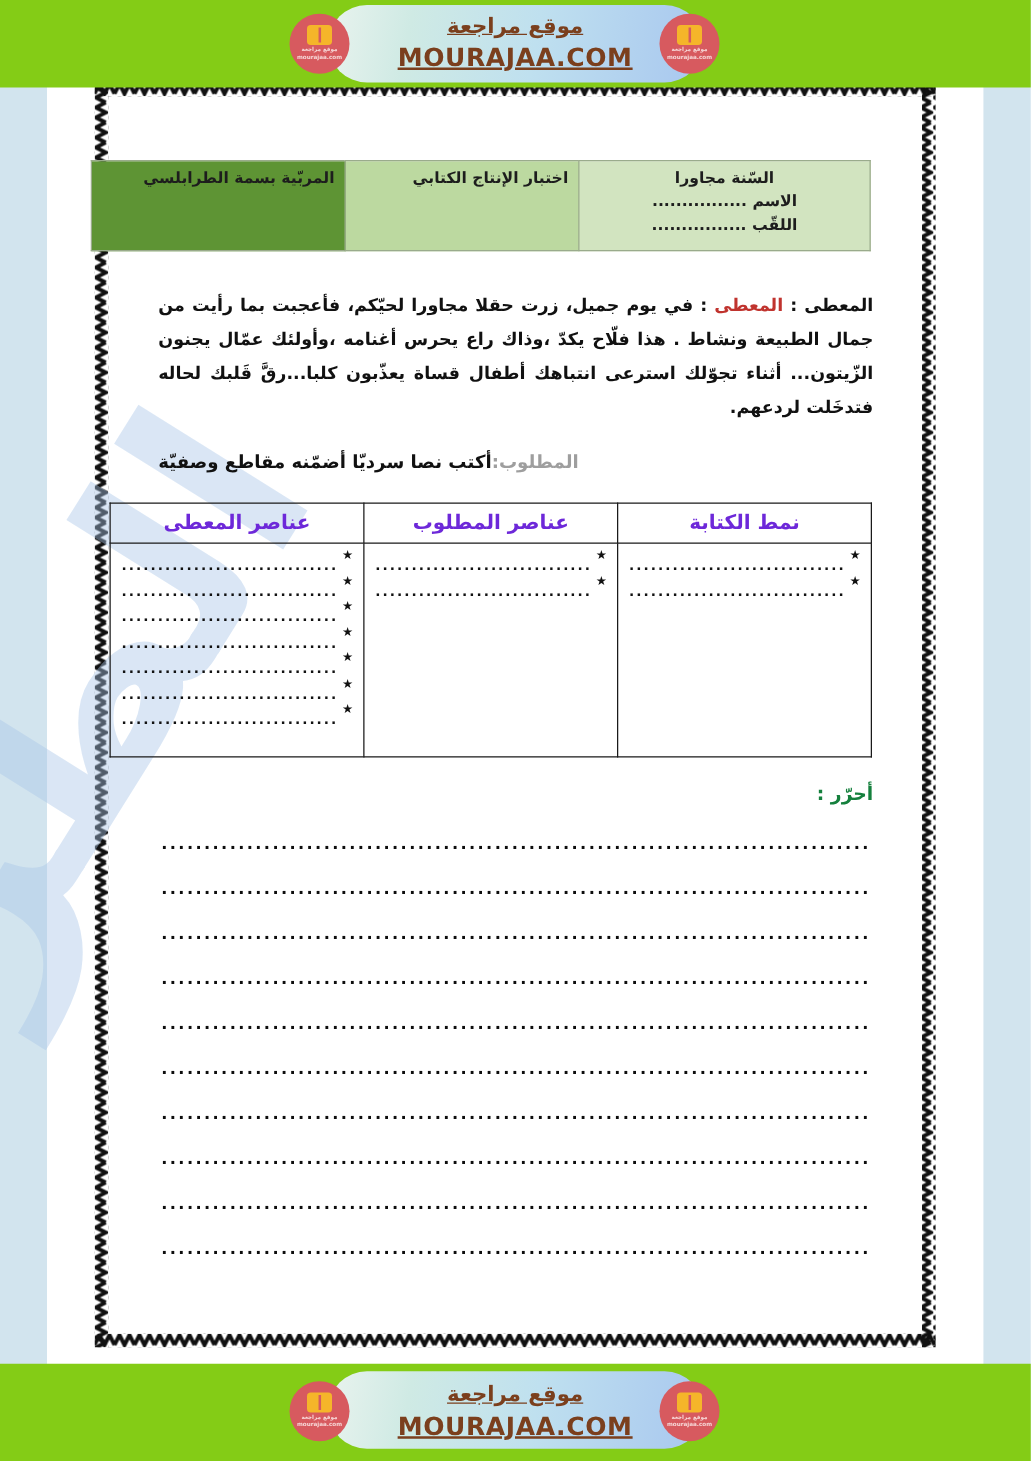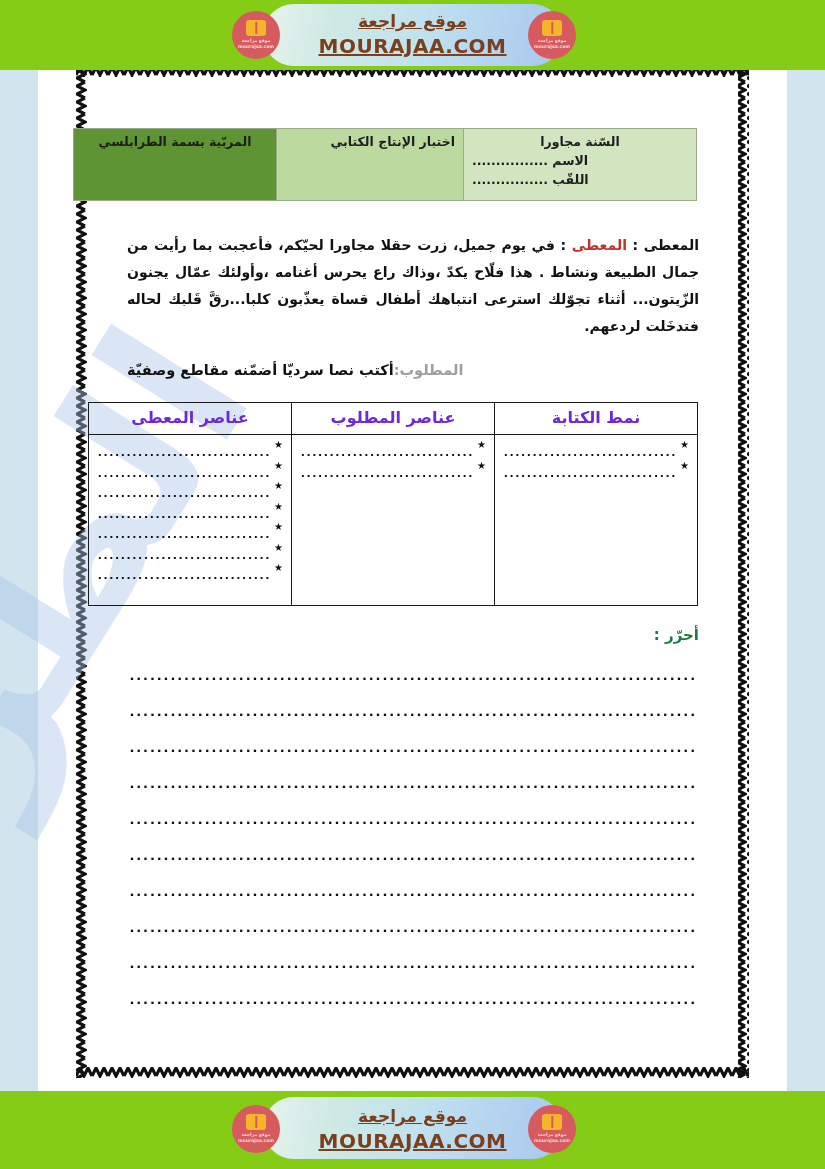--- a/index.html
+++ b/index.html
@@ -191,34 +191,33 @@
     vertical-align: top;
     padding: 4px 8px 0 8px;
     font-size: 12.5px;
     font-weight: bold;
     color: #1d1d1d;
     line-height: 1.5;
   }
   .hdr-cell-teacher {
     width: 186px;
     background: #5e9434;
-    text-align: center;
   }
   .hdr-cell-exam {
     width: 170px;
     background: #bcd9a0;
     text-align: right;
   }
   .hdr-cell-student {
     width: 216px;
     background: #d2e4c0;
     text-align: center;
   }
   .hdr-line {
-    text-align: left;
+    text-align: center;
     font-size: 12.5px;
     white-space: nowrap;
   }
   .dots-inline {
     letter-spacing: 1.5px;
     font-weight: bold;
   }
 
   
   .para {

